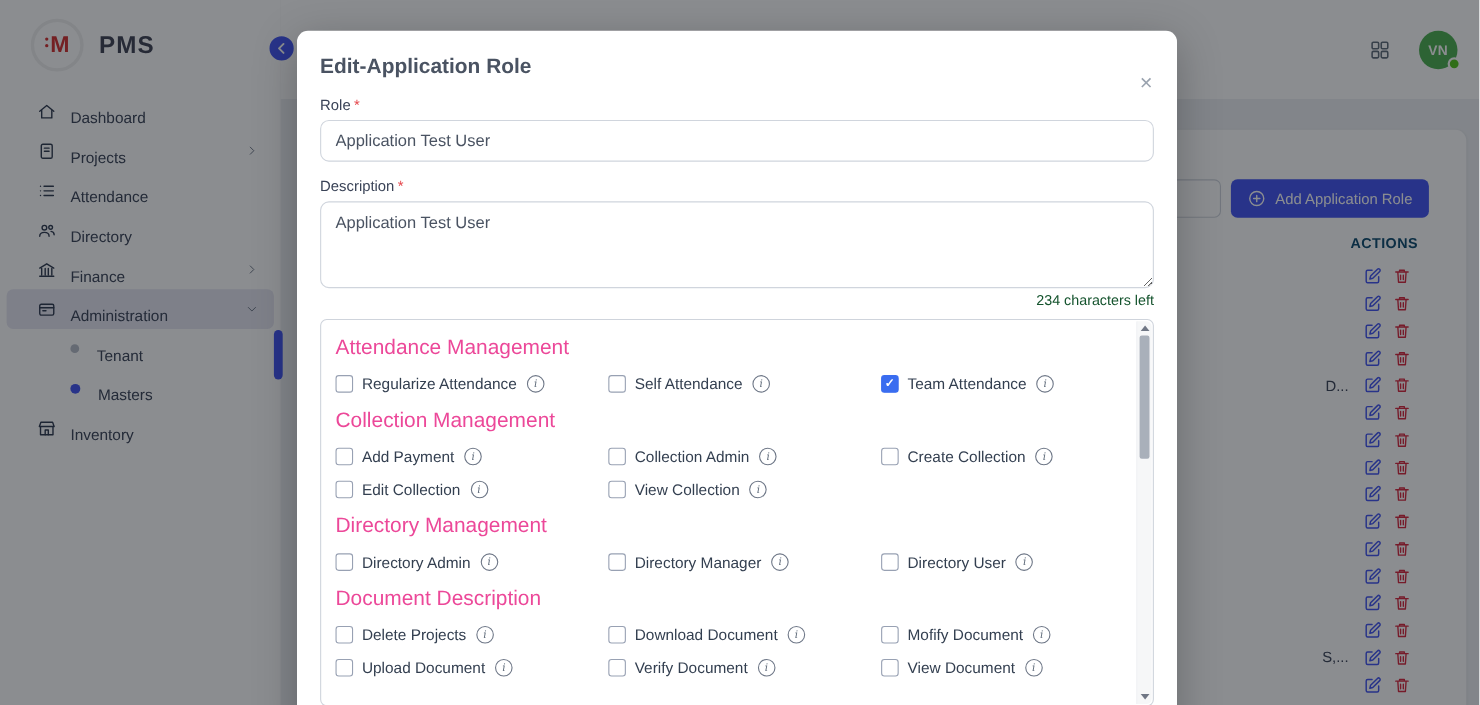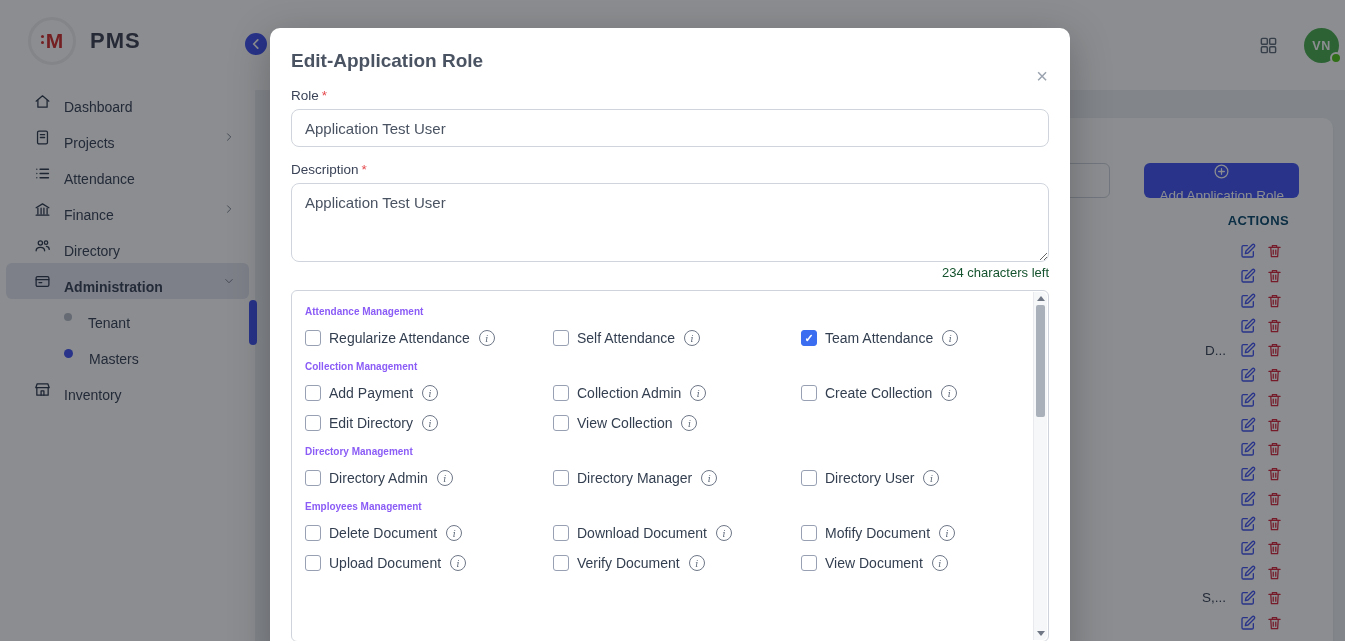--- a/index.html
+++ b/index.html
@@ -17,44 +17,44 @@
   .brand{display:flex;align-items:center;gap:14px;padding:17px 0 14px 28px;}
   .logo{width:42px;height:42px;border-radius:50%;border:3px solid #efefef;display:flex;align-items:center;justify-content:center;position:relative;background:#fff;}
   .logo-m{color:#d32f2f;font-weight:bold;font-size:21px;letter-spacing:0;}
   .logo-m::before{content:"";display:inline-block;width:3px;height:3px;border-radius:50%;background:#d32f2f;margin-right:2px;box-shadow:0 -6px 0 #d32f2f;vertical-align:middle;}
   .brand-name{font-size:22px;font-weight:bold;color:#3f4254;letter-spacing:1px;}
   #sidebar-menu{margin-top:4px;}
   .nav-item{display:flex;align-items:center;height:36px;margin:0 6px;border-radius:6px;padding:0 12px 0 28px;color:#3a4357;font-size:14px;cursor:pointer;position:relative;}
   .nav-item .icon{margin-right:13px;color:#2f3a4f;width:17px;height:17px;}
   .nav-item .chev{margin-left:auto;margin-right:2px;width:12px;height:12px;color:#6e7787;}
   .nav-label{white-space:nowrap;margin-top:12px;}
-  .nav-item.active{background:#e6e6f2;font-weight:bold;}
+  .nav-item.active{background:#e6e6f2;}
   .nav-item.sub{padding-left:58px;}
   .bullet{width:8px;height:8px;border-radius:50%;background:#b6bcc8;margin-right:16px;flex:none;}
   .bullet-active{background:#4154f1;width:9px;height:9px;}
   .active-bar{position:absolute;left:249px;top:300px;width:8px;height:45px;background:#4154f1;border-radius:4px;z-index:3;}
 
   
   .topbar{position:absolute;left:255px;right:0;top:0;height:90px;background:#ffffff;z-index:1;}
   .collapse-btn{position:absolute;left:243px;top:31px;width:26px;height:26px;border-radius:50%;
     background:#4154f1;border:2px solid #ffffff;color:#fff;display:flex;align-items:center;justify-content:center;
     cursor:pointer;z-index:4;padding:0;}
   .collapse-btn .icon{width:14px;height:14px;color:#fff;}
-  .topbar-right{position:absolute;right:6px;top:28px;display:flex;align-items:center;gap:26px;z-index:1;}
+  .topbar-right{position:absolute;right:20px;top:28px;display:flex;align-items:center;gap:26px;z-index:1;}
   .grid-icon{width:19px;height:19px;color:#5f6b7a;cursor:pointer;}
   .avatar{width:35px;height:35px;border-radius:50%;background:#4caf50;color:#fff;font-weight:bold;font-size:12.5px;
     display:flex;align-items:center;justify-content:center;position:relative;cursor:pointer;letter-spacing:.5px;}
   .avatar .dot{position:absolute;right:-3px;bottom:-1px;width:12px;height:12px;border-radius:50%;background:#52c41a;border:2px solid #fff;box-sizing:border-box;}
 
   
   .content-card{position:absolute;left:280px;top:118px;right:12px;bottom:-10px;background:#ffffff;border-radius:10px;z-index:1;box-shadow:0 1px 3px rgba(20,20,40,.06);}
   .search-box{position:absolute;top:45px;right:223px;width:190px;height:35px;background:#fff;border:1px solid #cfd4dc;border-radius:6px;box-sizing:border-box;}
   .add-role-btn{position:absolute;top:45px;right:34px;height:35px;display:flex;align-items:center;gap:8px;
     padding:0 15px;background:#4154f1;color:#ffffff;border:none;border-radius:6px;font-size:13.5px;font-weight:500;
-    font-family:inherit;cursor:pointer;flex-direction:column;}
+    font-family:inherit;cursor:pointer;}
   .add-role-btn .icon{width:17px;height:17px;color:#fff;}
   .actions-header{position:absolute;top:95px;right:44px;font-size:13px;font-weight:bold;color:#0c4a6e;letter-spacing:.4px;}
   #action-rows{position:absolute;top:121px;left:0;right:0;}
   .action-row{height:24.75px;display:flex;align-items:center;justify-content:flex-end;padding-right:51px;gap:11px;}
   .row-text{font-size:13.5px;color:#3a4357;margin-right:3px;}
   .icon-edit{width:16px;height:16px;color:#4154f1;cursor:pointer;}
   .icon-trash{width:15px;height:16px;color:#d7263d;cursor:pointer;}
 
   
   .overlay{position:absolute;inset:0;background:rgba(13,16,23,0.48);z-index:10;}
@@ -67,21 +67,21 @@
   .req{color:#e5484d;margin-left:3px;}
   .text-input{width:100%;height:38px;border:1px solid #d0d5dd;border-radius:8px;padding:0 13px;font-size:15px;
     color:#4a5362;box-sizing:border-box;outline:none;background:#fff;font-family:inherit;}
   .mt15{margin-top:15px;}
   .desc-textarea{width:100%;height:79px;border:1px solid #d0d5dd;border-radius:8px;padding:9px 13px;font-size:15px;
     color:#4a5362;box-sizing:border-box;outline:none;resize:both;font-family:inherit;line-height:1.3;background:#fff;display:block;}
   .chars-left{text-align:right;font-size:13px;color:#14532d;margin-top:3px;}
 
   .perm-panel{position:relative;margin-top:10px;border:1px solid #cfd4dc;border-radius:6px;height:352px;
     overflow:hidden;padding:12px 30px 12px 13px;box-sizing:border-box;}
-  .perm-title{font-size:10px;font-weight:bold;color:#8b5cf6;margin:3px 0 13px;}
+  .perm-title{font-size:19px;font-weight:normal;color:#ec4899;margin:3px 0 13px;}
   .perm-grid{display:grid;grid-template-columns:248px 248px 1fr;row-gap:14px;margin-bottom:15px;text-align:center;}
   .perm-opt{display:flex;align-items:center;gap:8px;cursor:pointer;}
   .cb{width:16px;height:16px;border:1.8px solid #98a1b3;border-radius:3px;box-sizing:border-box;background:#fff;
     display:flex;align-items:center;justify-content:center;flex:none;font-size:11px;line-height:1;}
   .cb-checked{background:#3a6df0;border-color:#3a6df0;color:#ffffff;font-weight:bold;}
   .perm-label{font-size:14px;color:#333f50;white-space:nowrap;}
   .info{width:14px;height:14px;border:1px solid #6e7787;border-radius:50%;color:#5f6b7a;font-size:9.5px;
     display:flex;align-items:center;justify-content:center;flex:none;margin-left:1px;font-style:italic;
     font-family:"DejaVu Serif",serif;}
 
@@ -133,41 +133,41 @@
           <span class="icon ">
             <svg viewBox="0 0 24 24" stroke="currentColor" stroke-width="1.8" fill="none" stroke-linecap="round" stroke-linejoin="round">
               <path d="M8.5 6h12M8.5 12h12M8.5 18h12M4 6h.01M4 12h.01M4 18h.01"></path>
             </svg>
           </span>
           <span class="nav-label">Attendance</span>
         </div>
         <div class="nav-item">
           <span class="icon ">
             <svg viewBox="0 0 24 24" stroke="currentColor" stroke-width="1.8" fill="none" stroke-linecap="round" stroke-linejoin="round">
-              <path d="M3 9.5 12 4l9 5.5"></path>
-              <path d="M5.5 10v8M10 10v8M14 10v8M18.5 10v8M3 20h18"></path>
-            </svg>
-          </span>
-          <span class="nav-label">Finance</span>
-          <span class="icon chev">
-            <svg viewBox="0 0 24 24" stroke="currentColor" stroke-width="1.8" fill="none" stroke-linecap="round" stroke-linejoin="round">
-              <path d="M9 5.5 15.5 12 9 18.5"></path>
-            </svg>
-          </span>
-        </div>
-        <div class="nav-item">
-          <span class="icon ">
-            <svg viewBox="0 0 24 24" stroke="currentColor" stroke-width="1.8" fill="none" stroke-linecap="round" stroke-linejoin="round">
               <circle cx="9" cy="8.5" r="3"></circle>
               <path d="M3 19.5c0-3 2.6-5 6-5s6 2 6 5"></path>
               <circle cx="17" cy="8" r="2.4"></circle>
               <path d="M17.5 13.2c2.6.3 4 2 4 4.3"></path>
             </svg>
           </span>
           <span class="nav-label">Directory</span>
+        </div>
+        <div class="nav-item">
+          <span class="icon ">
+            <svg viewBox="0 0 24 24" stroke="currentColor" stroke-width="1.8" fill="none" stroke-linecap="round" stroke-linejoin="round">
+              <path d="M3 9.5 12 4l9 5.5"></path>
+              <path d="M5.5 10v8M10 10v8M14 10v8M18.5 10v8M3 20h18"></path>
+            </svg>
+          </span>
+          <span class="nav-label">Finance</span>
+          <span class="icon chev">
+            <svg viewBox="0 0 24 24" stroke="currentColor" stroke-width="1.8" fill="none" stroke-linecap="round" stroke-linejoin="round">
+              <path d="M9 5.5 15.5 12 9 18.5"></path>
+            </svg>
+          </span>
         </div>
         <div class="nav-item active">
           <span class="icon ">
             <svg viewBox="0 0 24 24" stroke="currentColor" stroke-width="1.8" fill="none" stroke-linecap="round" stroke-linejoin="round">
               <rect x="3" y="5" width="18" height="14" rx="2"></rect>
               <path d="M3 9.5h18M7 13.5h4"></path>
             </svg>
           </span>
           <span class="nav-label">Administration</span>
           <span class="icon chev">
@@ -500,21 +500,21 @@
                 <span class="perm-label">Collection Admin</span>
                 <span class="info">i</span>
               </label>
               <label class="perm-opt">
                 <span class="cb"></span>
                 <span class="perm-label">Create Collection</span>
                 <span class="info">i</span>
               </label>
               <label class="perm-opt">
                 <span class="cb"></span>
-                <span class="perm-label">Edit Directory</span>
+                <span class="perm-label">Edit Collection</span>
                 <span class="info">i</span>
               </label>
               <label class="perm-opt">
                 <span class="cb"></span>
                 <span class="perm-label">View Collection</span>
                 <span class="info">i</span>
               </label>
             </div>
           </div>
           <div class="perm-group">
@@ -531,25 +531,25 @@
                 <span class="info">i</span>
               </label>
               <label class="perm-opt">
                 <span class="cb"></span>
                 <span class="perm-label">Directory User</span>
                 <span class="info">i</span>
               </label>
             </div>
           </div>
           <div class="perm-group">
-            <div class="perm-title">Employees Management</div>
+            <div class="perm-title">Document Description</div>
             <div class="perm-grid">
               <label class="perm-opt">
                 <span class="cb"></span>
-                <span class="perm-label">Delete Document</span>
+                <span class="perm-label">Delete Projects</span>
                 <span class="info">i</span>
               </label>
               <label class="perm-opt">
                 <span class="cb"></span>
                 <span class="perm-label">Download Document</span>
                 <span class="info">i</span>
               </label>
               <label class="perm-opt">
                 <span class="cb"></span>
                 <span class="perm-label">Mofify Document</span>

